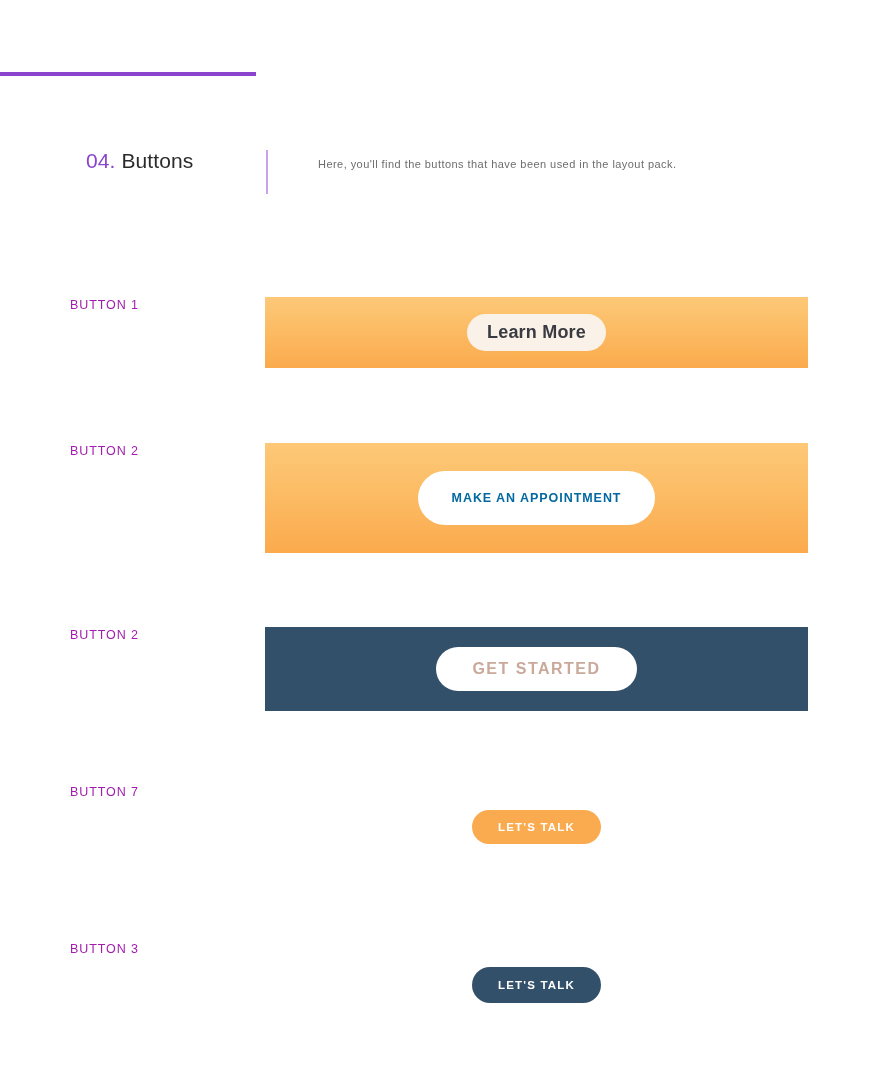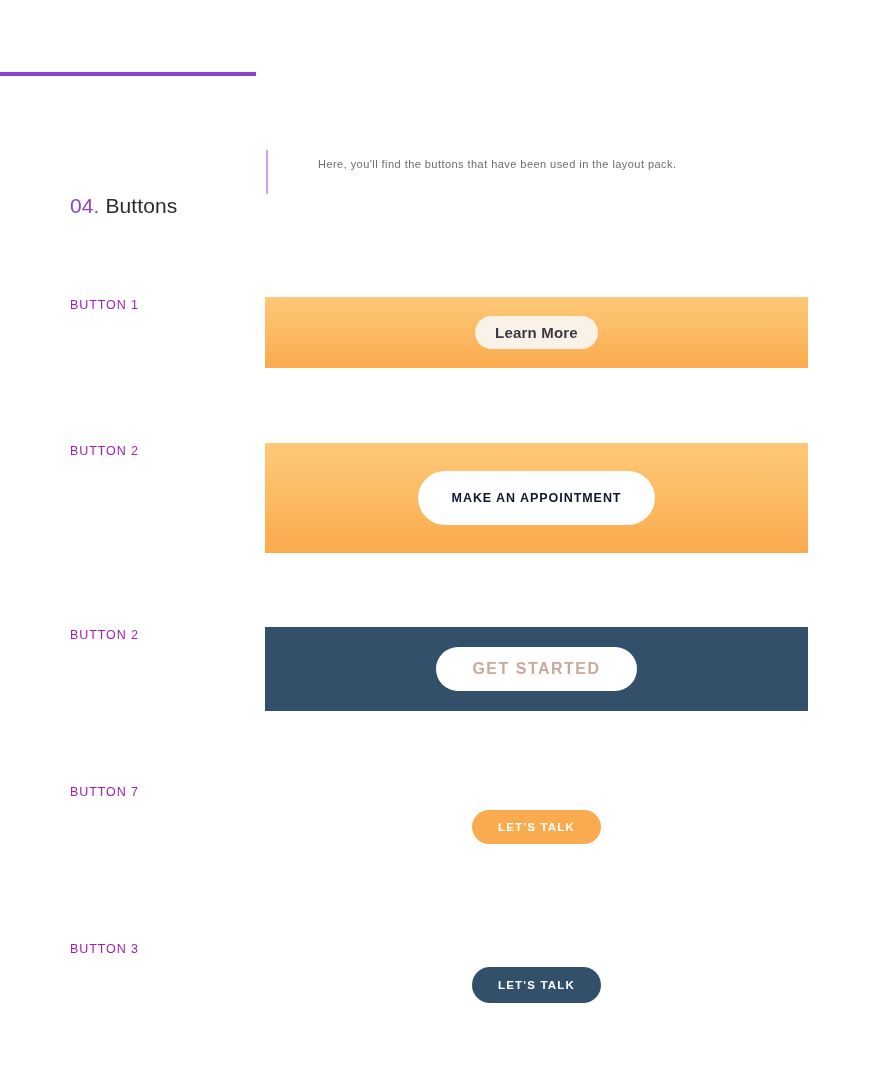--- a/index.html
+++ b/index.html
@@ -34,29 +34,28 @@
   .section-header {
     position: absolute;
     left: 70px;
     top: 146px;
     width: 740px;
     height: 50px;
   }
 
   .section-title {
     position: absolute;
-    left: 0;
+    left: 16px;
     top: 0;
     font-size: 21px;
     line-height: 30px;
     letter-spacing: 0.1px;
     color: #2b2b2b;
     white-space: nowrap;
     font-weight: 400;
-    margin-top: 45px;
   }
   .section-title .num {
     color: #8b44ce;
   }
 
   .header-divider {
     position: absolute;
     left: 196px;
     top: 4px;
     width: 2px;
@@ -131,32 +130,32 @@
     outline: none;
     cursor: pointer;
     white-space: nowrap;
     font-family: "Liberation Sans", sans-serif;
   }
 
   
   .btn-learn-more {
     background: #faf2e8;
     color: #3a3a42;
-    font-size: 15px;
+    font-size: 18px;
     font-weight: bold;
     letter-spacing: 0.2px;
     padding: 8px 20px;
     border-radius: 22px;
     text-align: center;
   }
 
   
   .btn-appointment {
     background: #ffffff;
-    color: #0f172a;
+    color: #0369a1;
     font-size: 12.5px;
     font-weight: bold;
     letter-spacing: 0.95px;
     padding: 20px 34px;
     border-radius: 30px;
   }
 
   
   .btn-get-started {
     background: #ffffff;

